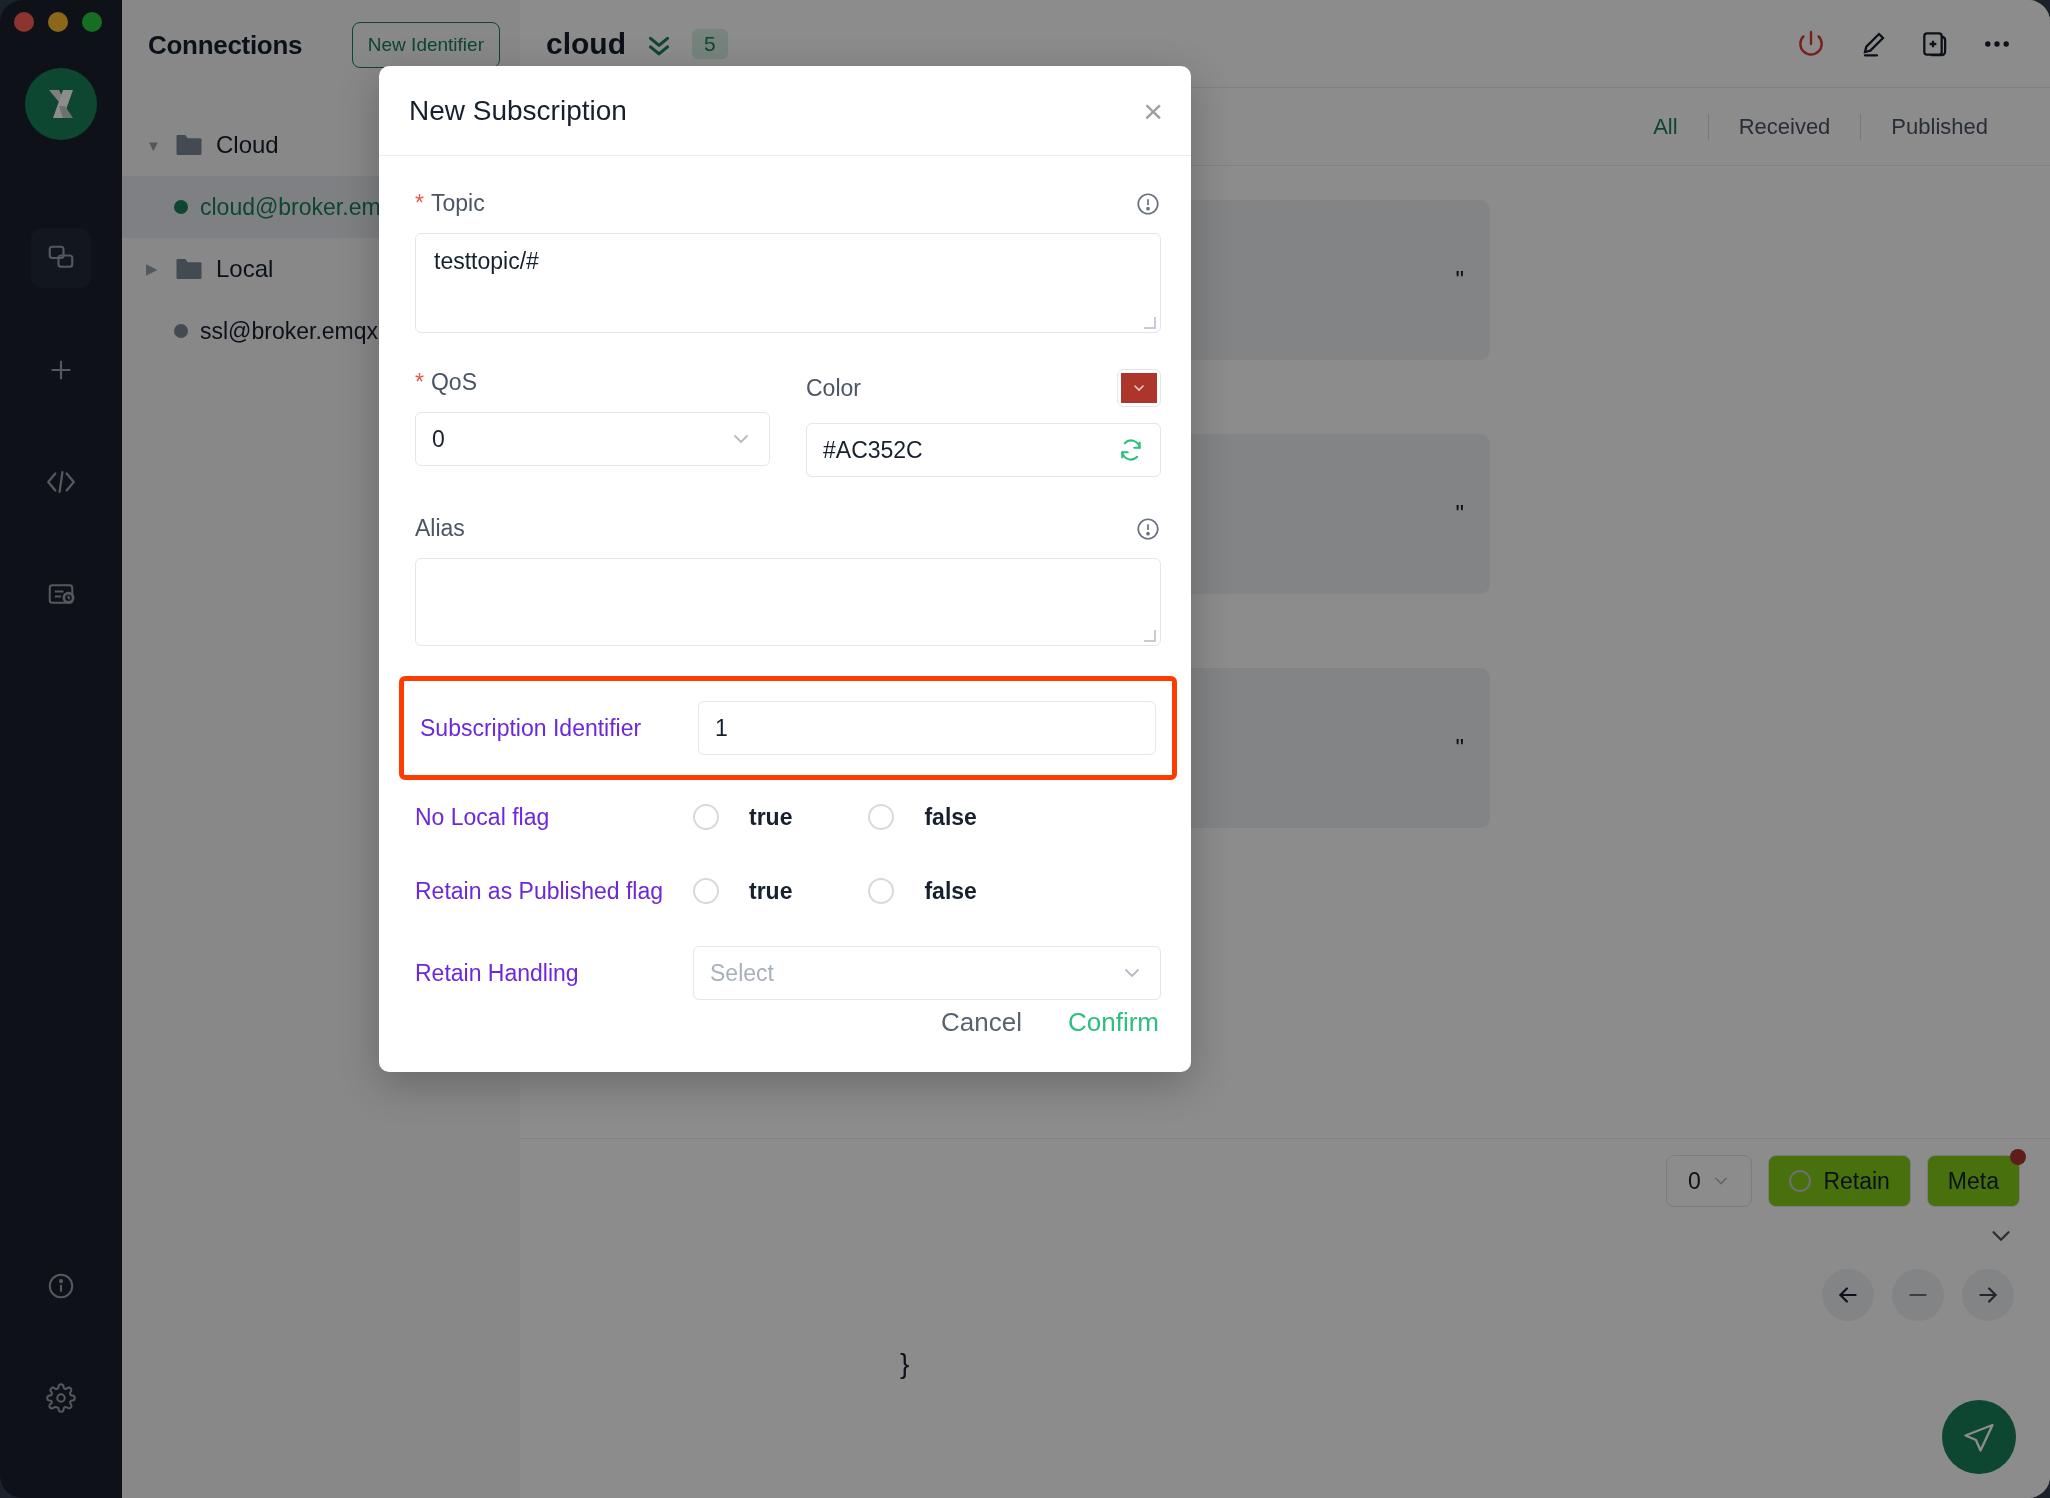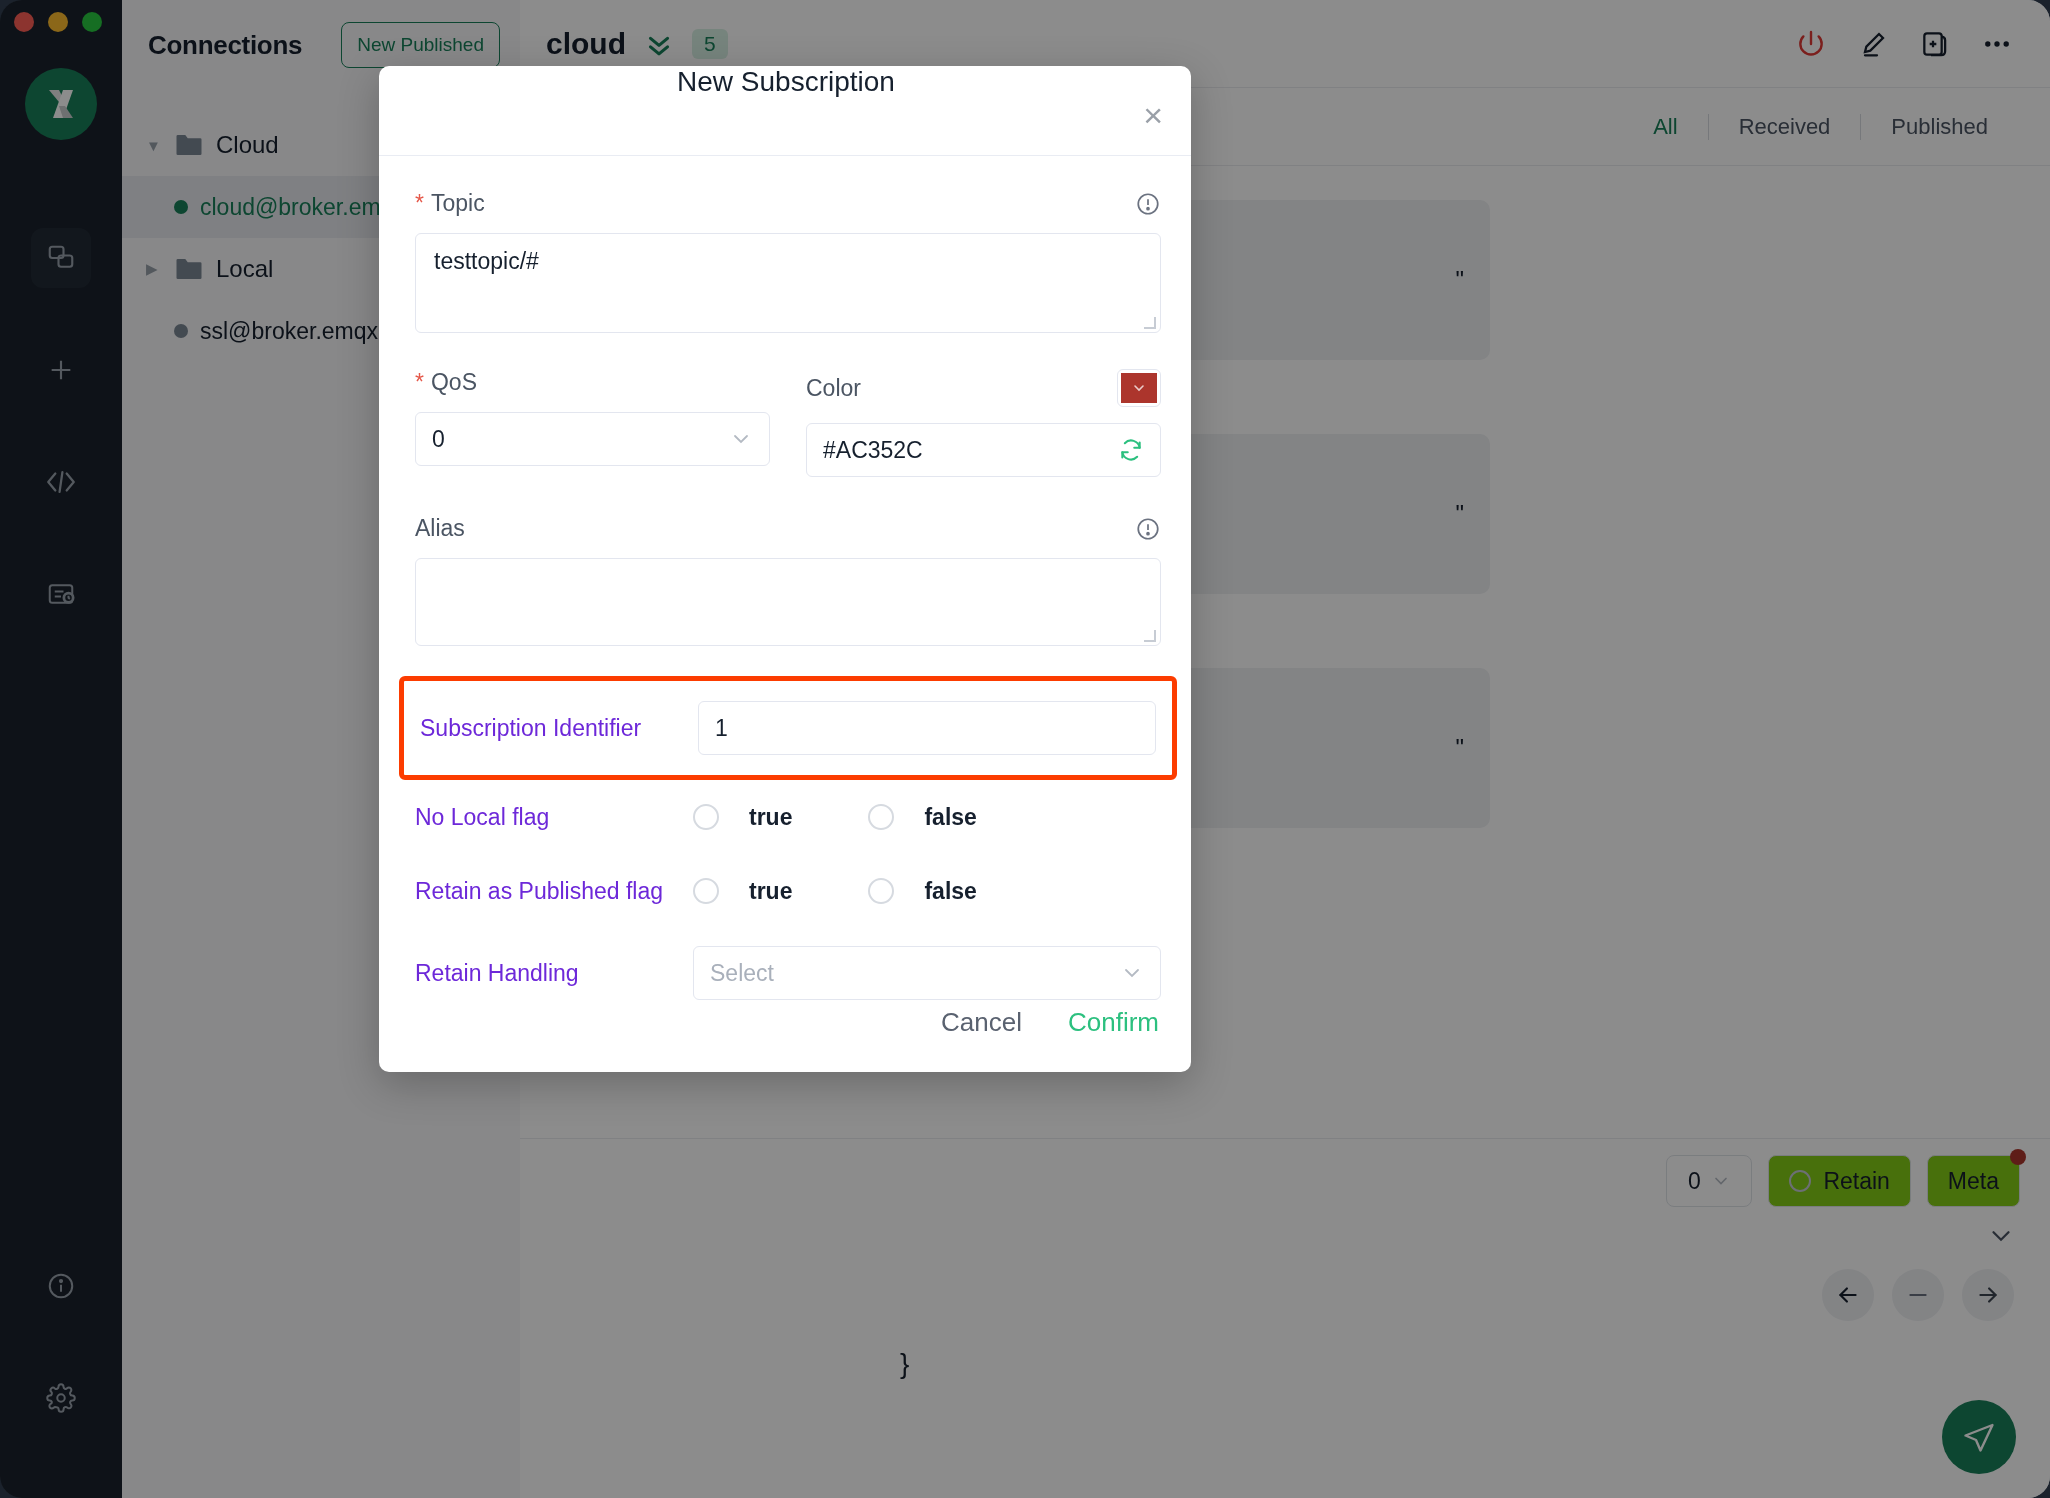--- a/index.html
+++ b/index.html
@@ -176,21 +176,20 @@
     width: 812px; height: 1006px;
     background: #ffffff;
     border-radius: 10px;
     box-shadow: 0 12px 42px rgba(0,0,0,0.24);
     display: flex; flex-direction: column;
   }
   .modal-head {
     height: 90px; display: flex; align-items: center;
     padding: 0 28px 0 30px; border-bottom: 1px solid #e9ecf3;
     flex-shrink: 0;
-    flex-direction: column;
   }
   .modal-title { font-size: 28px; color: #16202e; }
   .modal-x {
     margin-left: auto; font-size: 34px; color: #9aa0a8;
     line-height: 1; cursor: pointer; font-weight: 300;
   }
   .modal-body { padding: 34px 30px 0 36px; flex: 1; }
 
   .field-label-row {
     display: flex; align-items: center; justify-content: space-between;
@@ -334,21 +333,21 @@
       <svg width="30" height="30" viewBox="0 0 24 24" fill="none" stroke="currentColor" stroke-width="1.6">
         <circle cx="12" cy="12" r="3"></circle>
         <path d="M19.4 15a1.65 1.65 0 00.33 1.82l.06.06a2 2 0 11-2.83 2.83l-.06-.06a1.65 1.65 0 00-1.82-.33 1.65 1.65 0 00-1 1.51V21a2 2 0 11-4 0v-.09A1.65 1.65 0 008 19.4a1.65 1.65 0 00-1.82.33l-.06.06a2 2 0 11-2.83-2.83l.06-.06A1.65 1.65 0 004.6 15a1.65 1.65 0 00-1.51-1H3a2 2 0 110-4h.09A1.65 1.65 0 004.6 9a1.65 1.65 0 00-.33-1.82l-.06-.06a2 2 0 112.83-2.83l.06.06A1.65 1.65 0 009 4.6a1.65 1.65 0 001-1.51V3a2 2 0 114 0v.09a1.65 1.65 0 001 1.51 1.65 1.65 0 001.82-.33l.06-.06a2 2 0 112.83 2.83l-.06.06A1.65 1.65 0 0019.4 9v0a1.65 1.65 0 001.51 1H21a2 2 0 110 4h-.09a1.65 1.65 0 00-1.51 1z"></path>
       </svg>
     </div>
   </div>
 
   <div class="connections">
     <div class="conn-head">
       <div class="conn-title">Connections</div>
-      <button class="new-collection">New Published</button>
+      <button class="new-collection">New Identifier</button>
     </div>
 
     <div class="tree">
       <div class="tree-row">
         <span class="caret">▼</span>
         <span class="folder-icon">
           <svg width="30" height="26" viewBox="0 0 24 20" fill="currentColor">
               <path d="M2 3a1 1 0 011-1h6l2 2.5h10a1 1 0 011 1V17a1 1 0 01-1 1H3a1 1 0 01-1-1z"></path>
             </svg>
         </span>

